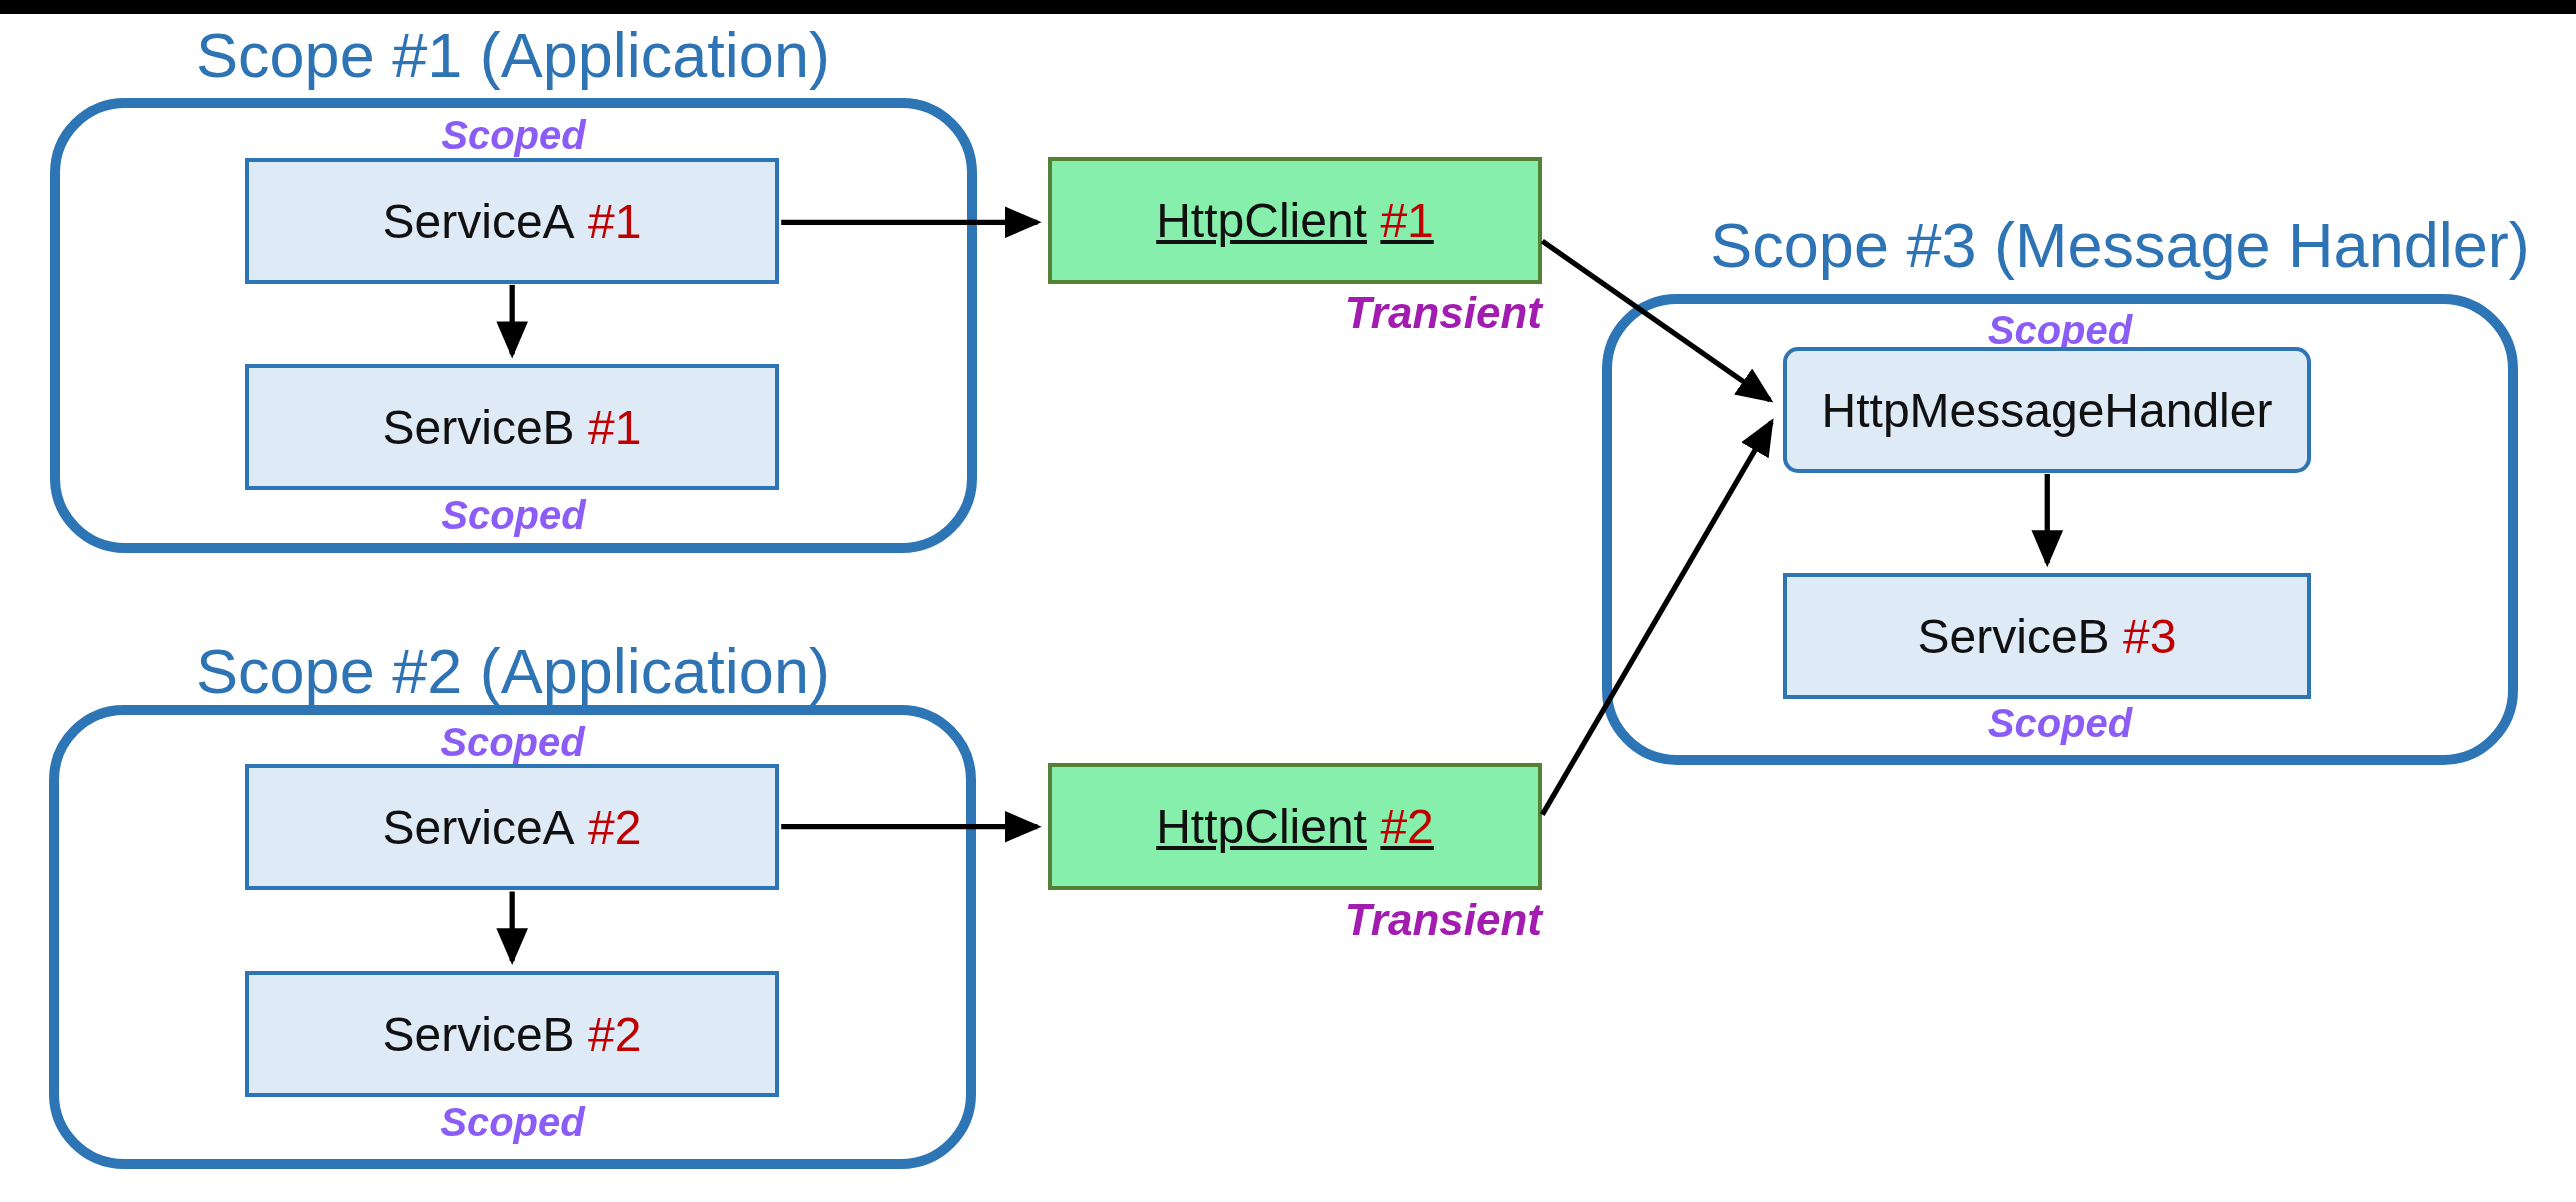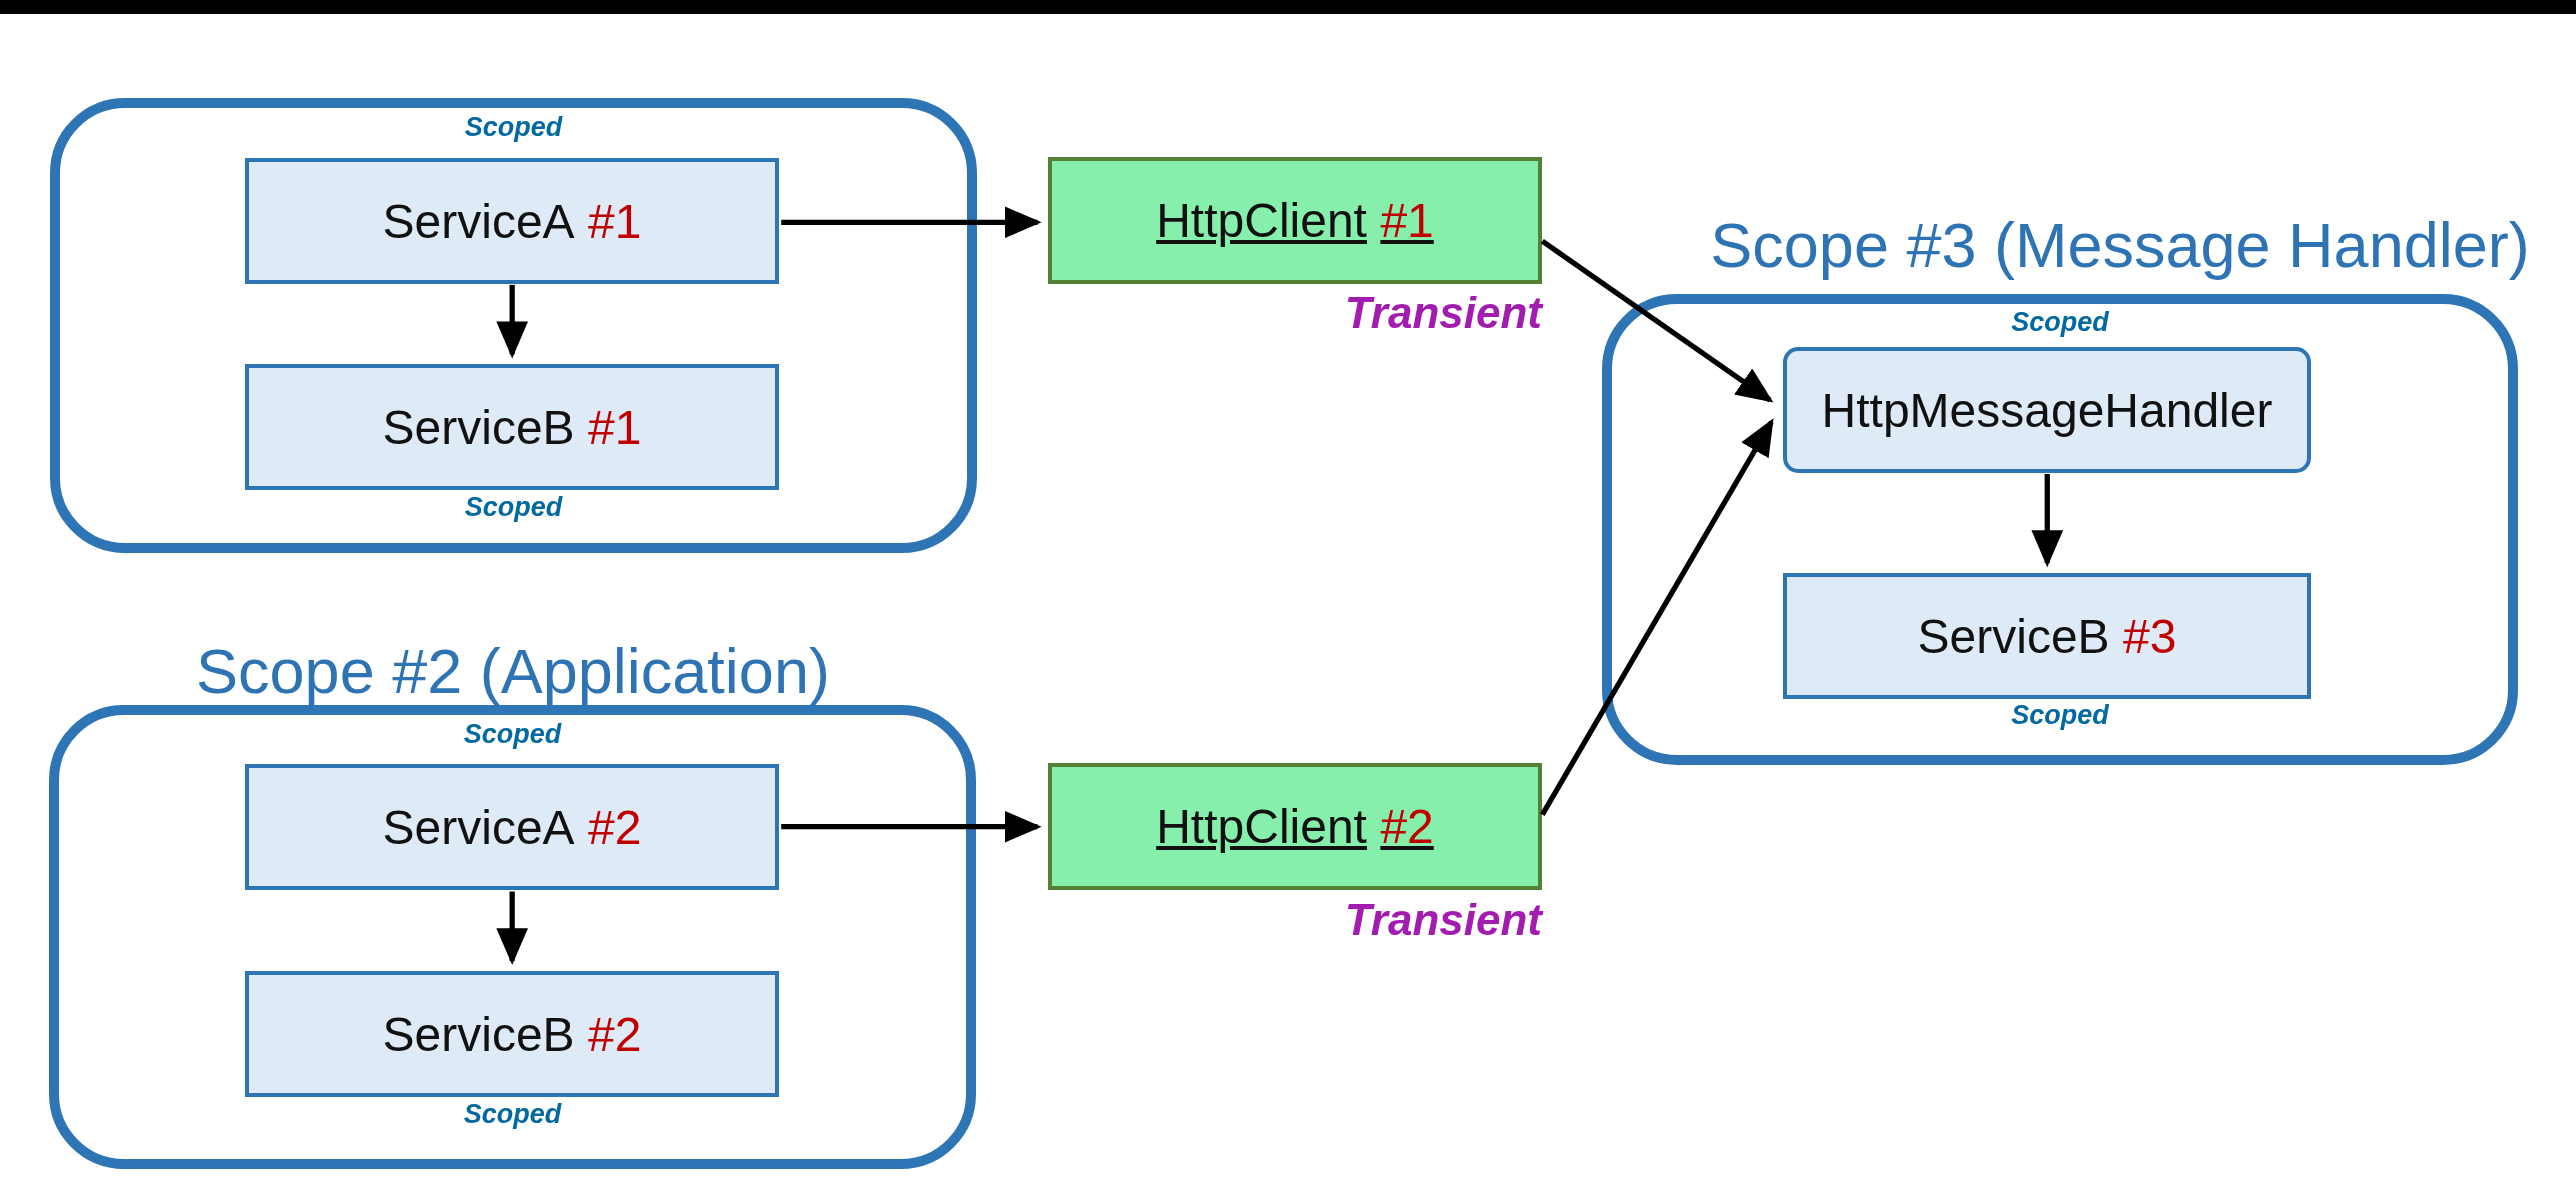--- a/index.html
+++ b/index.html
@@ -12,21 +12,21 @@
 
   .scope-rect {
     position:absolute; box-sizing:border-box;
     border:10.6px solid #2E75B6; border-radius:75px; background:transparent;
   }
   .scope-title {
     position:absolute; color:#2E74B5; font-size:63px; line-height:1;
     text-align:center; white-space:nowrap;
   }
   .scoped-label {
-    position:absolute; color:#0369a1; font-size:27px; line-height:1.1;
+    position:absolute; color:#8b5cf6; font-size:40px; line-height:1.1;
     font-style:italic; font-weight:600; text-align:center; white-space:nowrap;
   }
   .node {
     position:absolute; box-sizing:border-box;
     display:flex; align-items:center; justify-content:center;
     font-size:48px; color:#111111; white-space:nowrap;text-align:center;
   }
   .node.blue  { background:#DEEBF7; border:4.5px solid #2E75B6; }
   .node.green { background:#86efac; border:4.5px solid #538135;text-decoration:underline; }
   .inst { color:#C00000; margin-left:0.28em; }
@@ -37,20 +37,21 @@
   }
   #arrow-layer { position:absolute; left:0; top:0; pointer-events:none; }
 </style>
 </head>
 <body>
 
 <div id="canvas">
 
   <div class="topbar"></div>
 
+  <div class="scope-title" style="left:50px; top:24px; width:926px;">Scope #1 (Application)</div>
   <div class="scope-rect" style="left:50px; top:98px; width:927px; height:455px;"></div>
   <div class="scoped-label" style="left:50px; top:113px; width:927px;">Scoped</div>
   <div class="node blue" style="left:245px; top:158px; width:534px; height:126px;">
     <span>ServiceA</span>
       <span class="inst">#1</span>
   </div>
   <div class="node blue" style="left:245px; top:364px; width:534px; height:126px;">
     <span>ServiceB</span>
       <span class="inst">#1</span>
   </div>

